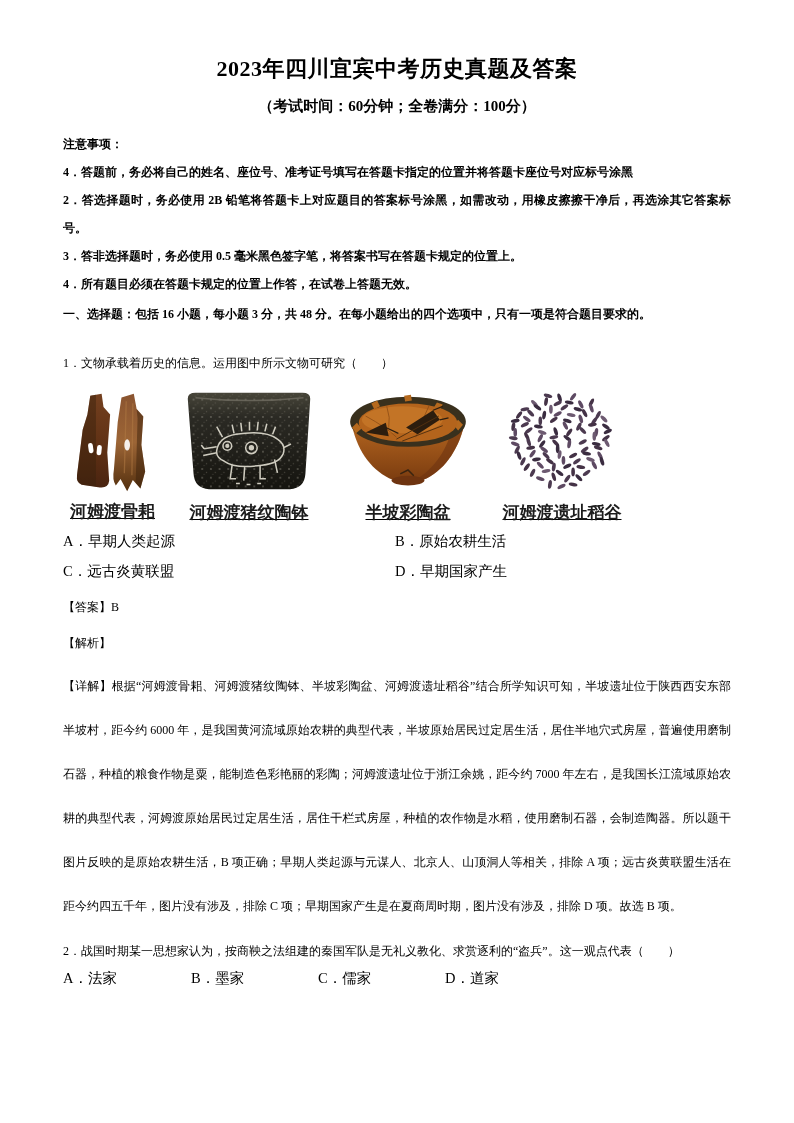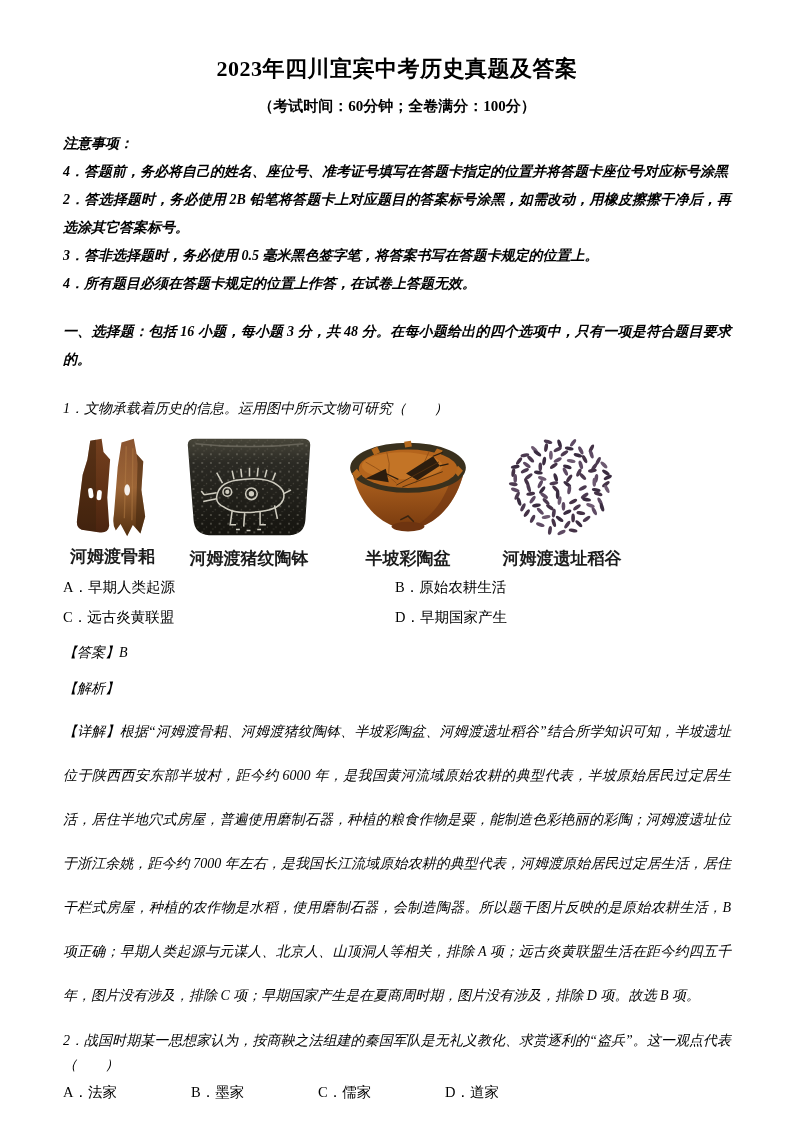--- a/index.html
+++ b/index.html
@@ -1,25 +1,25 @@
 <!DOCTYPE html>
 <html><head>
 <meta charset="utf-8">
 <style>
   html,body{margin:0;padding:0;background:#ffffff;}
   body{width:794px;height:1123px;overflow:hidden;color:#000;
        font-family:"Liberation Serif","DejaVu Serif",serif;}
   .page{box-sizing:border-box;width:794px;height:839px;padding:54px 63px 20px 63px;}
   .title{font-size:22px;font-weight:bold;text-align:center;margin:0 0 10px 0;line-height:30px;letter-spacing:.5px;}
   .subtitle{font-size:15px;font-weight:bold;text-align:center;margin:0 0 12px 0;line-height:24px;}
-  p{margin:0;font-size:14px;line-height:28px;text-align:justify;word-break:break-all;font-style:italic;}
+  p{margin:0;font-size:12px;line-height:28px;text-align:justify;word-break:break-all;}
   .b{font-weight:bold;}
-  .sec{margin-top:20px;}
+  .sec{margin-top:2px;}
   .stem{margin-top:19px;line-height:32px;}
-  .figs{display:flex;align-items:flex-start;gap:10px;margin:10px 0 2px 2px;}
+  .figs{display:flex;align-items:center;gap:10px;margin:10px 0 2px 2px;text-decoration:underline;}
   .fig{margin:0;display:flex;flex-direction:column;align-items:center;}
   .fig .imgbox{display:flex;align-items:flex-end;}
   .fig figcaption{font-family:"Liberation Sans","DejaVu Sans",sans-serif;
       font-weight:bold;font-size:17px;color:#1c1c1c;margin-top:4px;white-space:nowrap;}
   .optrow2{display:grid;grid-template-columns:332px auto;font-size:14.5px;line-height:30px;}
   .optrow4{display:grid;grid-template-columns:128px 127px 127px auto;font-size:14.5px;line-height:30px;margin-top:0;}
   .ansline{margin-top:6px;line-height:30px;}
   .detail{line-height:44px;}
   .q2stem{margin-top:11px;line-height:24px;}
 </style>

